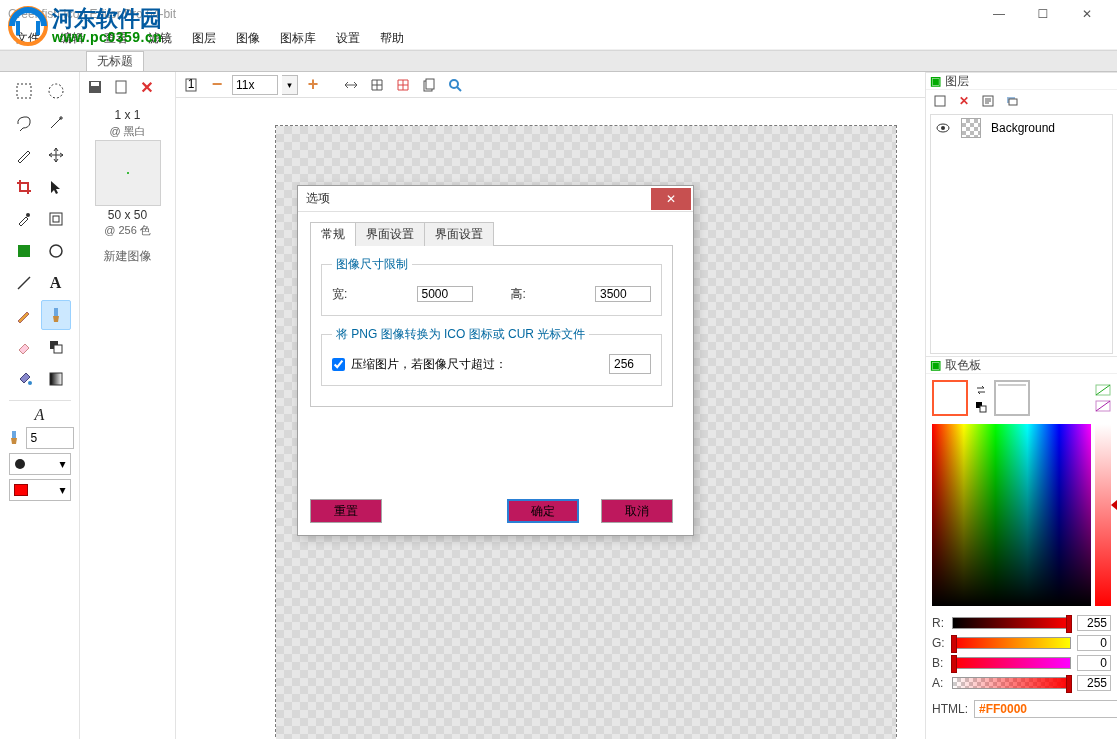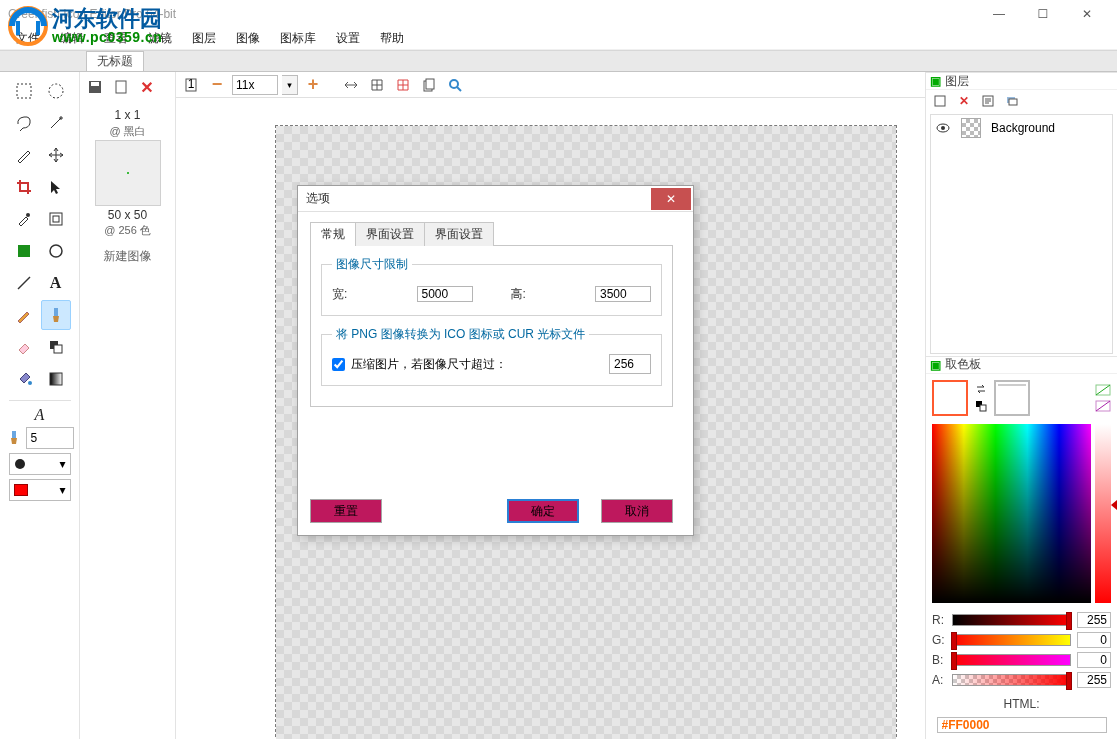--- a/index.html
+++ b/index.html
@@ -112,21 +112,21 @@
 .bar.g { background: linear-gradient(to right,#f00,#ff0); }
 .bar.b { background: linear-gradient(to right,#f00,#f0f); }
 .bar.a {
   background-image:
     linear-gradient(to right, rgba(255,0,0,0), rgba(255,0,0,1)),
     linear-gradient(45deg,#ccc 25%,transparent 25%,transparent 75%,#ccc 75%),
     linear-gradient(45deg,#ccc 25%,transparent 25%,transparent 75%,#ccc 75%);
   background-size:auto,8px 8px,8px 8px; background-position:0 0,0 0,4px 4px; background-color:#fff;
 }
 
-.html-row { display:flex; align-items:center; gap:6px; padding: 4px 6px 6px 6px; flex-direction: column; }
+.html-row { display:flex; align-items:center; gap:6px; padding: 4px 6px 6px 6px; }
 .html-row .lab { color:#444; }
 .html-row input { flex:1; height:18px; border:1px solid #bcbcbc; padding:0 4px; color:#ff6a00; font-weight:bold; }
 
 
 .dialog { position:absolute; left:297px; top:185px; width:397px; background:#fff; border:1px solid #9e9e9e; box-shadow: 3px 3px 10px rgba(0,0,0,0.2); z-index:50; }
 .dlg-title { height:26px; background:#fff; display:flex; align-items:center; padding:0 0 0 8px; border-bottom:1px solid #e0e0e0; }
 .dlg-title .t { flex:1; color:#333; }
 .dlg-title .close { width:40px; height:22px; background:#c75050; color:#fff; display:flex; align-items:center; justify-content:center; cursor:pointer; margin:2px; }
 .dlg-body { padding: 10px 20px 12px 12px; }
 .dlg-tabs { display:flex; border-bottom:1px solid #c7c7c7; }

